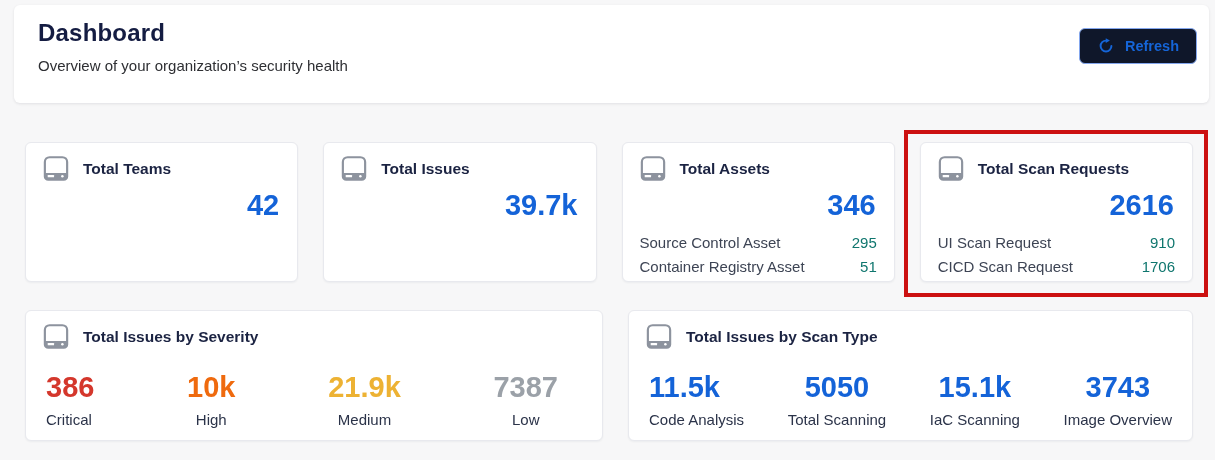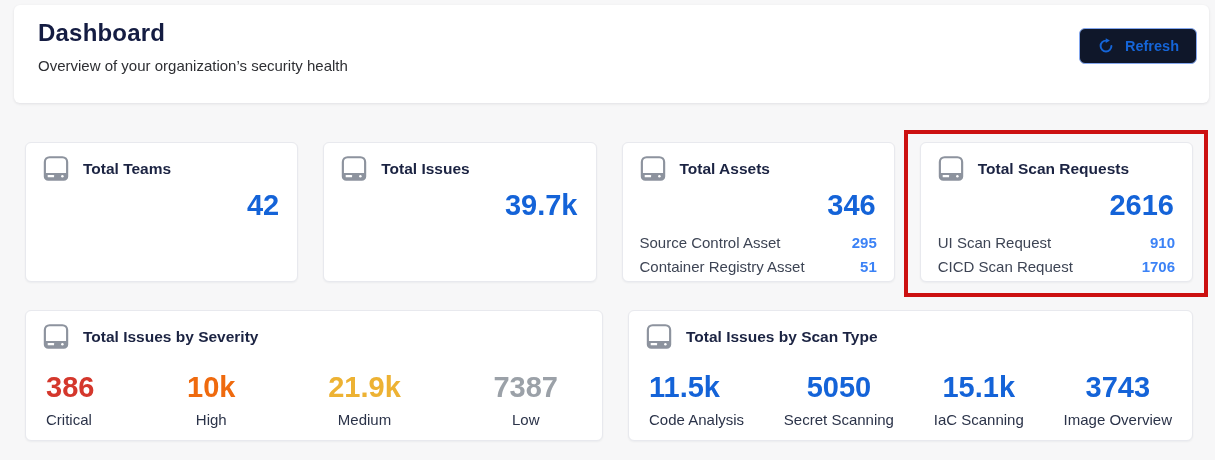--- a/index.html
+++ b/index.html
@@ -82,21 +82,21 @@
 
   .sub-rows { margin-top: 7px; }
   .sub-row {
     display: flex;
     justify-content: space-between;
     align-items: center;
     padding: 3.5px 1px;
     font-size: 15px;
   }
   .sub-label { color: #3d4454; }
-  .sub-value { color: #3b82f6; font-weight: bold; }
+  .sub-value { color: #0f766e; }
 
   
   .stats-row {
     display: flex;
     justify-content: space-between;
     margin-top: 21px;
     padding: 0 4px;
   }
   .card-severity .stats-row { padding-right: 28px; }
   .stat { text-align: center; }
@@ -263,21 +263,21 @@
       </span>
       <h2 class="card-title">Total Issues by Scan Type</h2>
     </div>
     <div class="stats-row">
       <div class="stat">
         <div class="stat-value" style="color: rgb(20, 99, 216);">11.5k</div>
         <div class="stat-label">Code Analysis</div>
       </div>
       <div class="stat">
         <div class="stat-value" style="color: rgb(20, 99, 216);">5050</div>
-        <div class="stat-label">Secret Scanning</div>
+        <div class="stat-label">Total Scanning</div>
       </div>
       <div class="stat">
         <div class="stat-value" style="color: rgb(20, 99, 216);">15.1k</div>
         <div class="stat-label">IaC Scanning</div>
       </div>
       <div class="stat">
         <div class="stat-value" style="color: rgb(20, 99, 216);">3743</div>
         <div class="stat-label">Image Overview</div>
       </div>
     </div>

